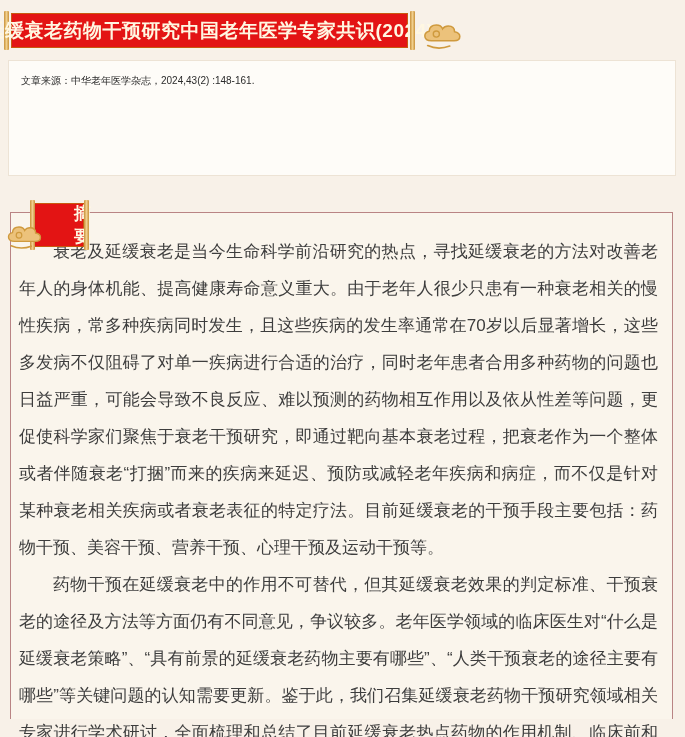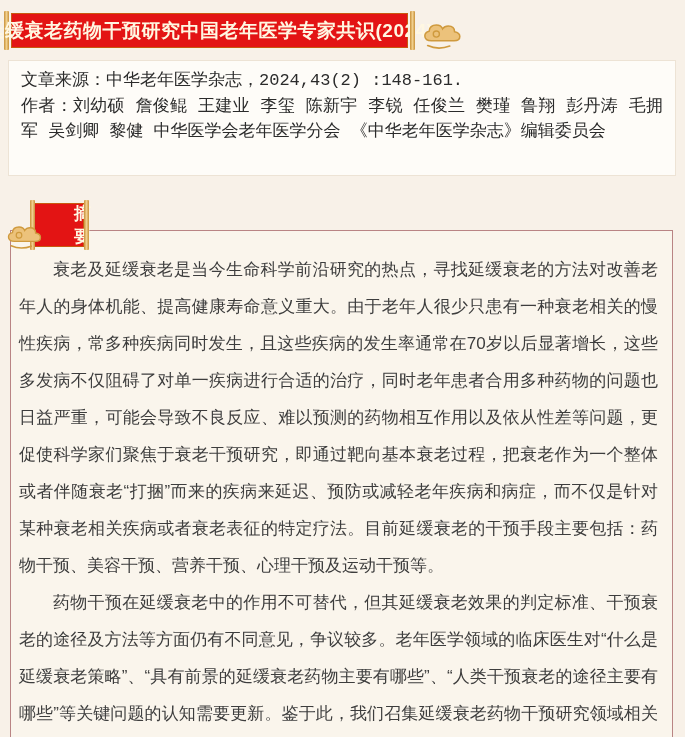--- a/index.html
+++ b/index.html
@@ -40,31 +40,30 @@
   
   .meta-box {
     position: absolute;
     left: 8px; top: 60px;
     width: 668px; height: 116px;
     background: #fefcf8;
     border: 1px solid #ede3d5;
     padding: 7px 12px 6px 12px;
   }
   .meta-box p {
-    font-size: 17px;
+    font-size: 10px;
     line-height: 25.5px;
     color: #2b2b2b;
     text-align: justify;
-    font-family: Liberation Mono, monospace;
   }
 
   
   .abstract-frame {
     position: absolute;
-    left: 10px; top: 230px;
+    left: 10px; top: 212px;
     width: 663px; height: 507px;
     background: #faf5ec;
     border: 1px solid #b98484;
     border-bottom: none;
   }
   .abstract-body {
     padding: 20px 14px 10px 8px;
   }
   .abstract-body p {
     font-size: 17px;
@@ -106,21 +105,20 @@
 <div class="roller roller-right-main"></div>
 
 <svg class="cloud-title" viewBox="0 0 48 32">
   <path d="M11 21 q-7 0 -7 -5 q0 -4 4.5 -5 q0.5 -6.5 7.5 -6.5 q5 0 6.5 4 q2 -3 6 -3 q6.5 0 6.5 6 q5.5 1 5.5 5 q0 4.5 -6 4.5 z" fill="#ecc27b" stroke="#cf9a3e" stroke-width="1.6"></path>
   <path d="M7 26 q11 5 23 0.5" stroke="#cf9a3e" fill="none" stroke-width="1.8" stroke-linecap="round"></path>
   <circle cx="16" cy="14" r="3.2" fill="none" stroke="#cf9a3e" stroke-width="1.4"></circle>
 </svg>
 
 <div class="meta-box">
   <p>文章来源：中华老年医学杂志，2024,43(2) :148-161.</p>
-  <p>作者：刘幼硕 詹俊鲲 王建业 李玺 陈新宇 李锐 任俊兰 樊瑾 鲁翔 彭丹涛 毛拥军 吴剑卿 黎健 中华医学会老年医学分会 《中华老年医学杂志》编辑委员会</p>
 </div>
 
 <div class="abstract-frame">
   <div class="abstract-body">
     <p>衰老及延缓衰老是当今生命科学前沿研究的热点，寻找延缓衰老的方法对改善老年人的身体机能、提高健康寿命意义重大。由于老年人很少只患有一种衰老相关的慢性疾病，常多种疾病同时发生，且这些疾病的发生率通常在70岁以后显著增长，这些多发病不仅阻碍了对单一疾病进行合适的治疗，同时老年患者合用多种药物的问题也日益严重，可能会导致不良反应、难以预测的药物相互作用以及依从性差等问题，更促使科学家们聚焦于衰老干预研究，即通过靶向基本衰老过程，把衰老作为一个整体或者伴随衰老“打捆”而来的疾病来延迟、预防或减轻老年疾病和病症，而不仅是针对某种衰老相关疾病或者衰老表征的特定疗法。目前延缓衰老的干预手段主要包括：药物干预、美容干预、营养干预、心理干预及运动干预等。</p>
     <p>药物干预在延缓衰老中的作用不可替代，但其延缓衰老效果的判定标准、干预衰老的途径及方法等方面仍有不同意见，争议较多。老年医学领域的临床医生对“什么是延缓衰老策略”、“具有前景的延缓衰老药物主要有哪些”、“人类干预衰老的途径主要有哪些”等关键问题的认知需要更新。鉴于此，我们召集延缓衰老药物干预研究领域相关专家进行学术研讨，全面梳理和总结了目前延缓衰老热点药物的作用机制、临床前和临床证据及进展，主要涉及一类药物、二类药物、干细胞治疗以及中医中药等，探讨选定的药物实施临床测试及应用的可能性和干预策略，形成《延缓衰老药物干预研究中国老年医学专家共识(2024)》(简称《共识》)，以促进延缓衰老药物干预研究向临床转化，同时为提高中老年保健和医疗水平提供帮助。</p>
   </div>
 </div>
 
 <div class="roller roller-badge roller-left-badge"></div>

